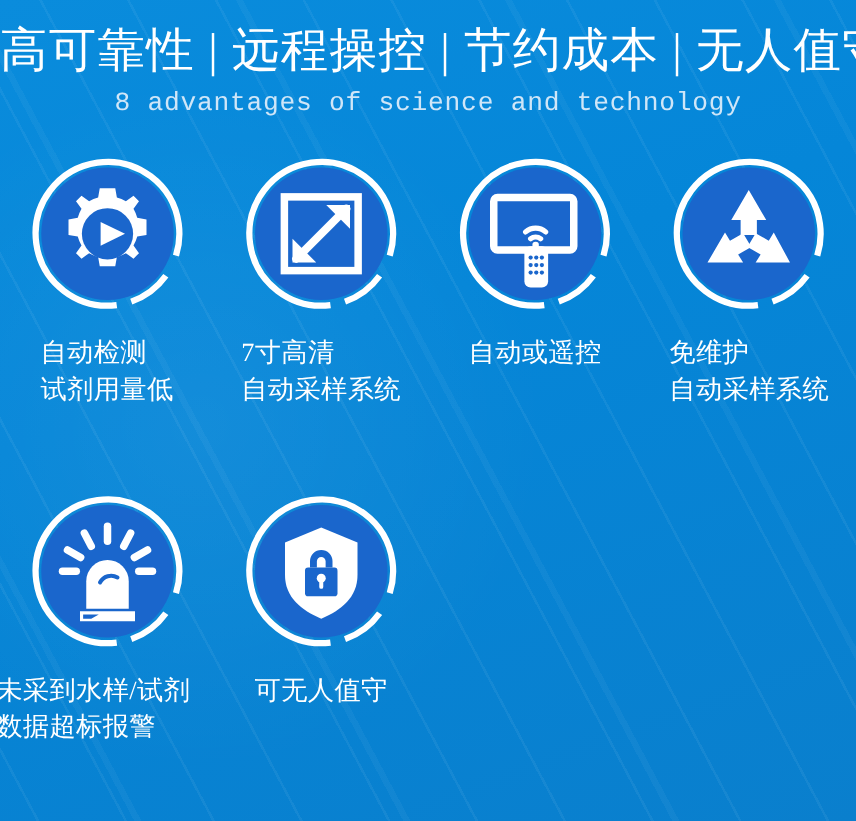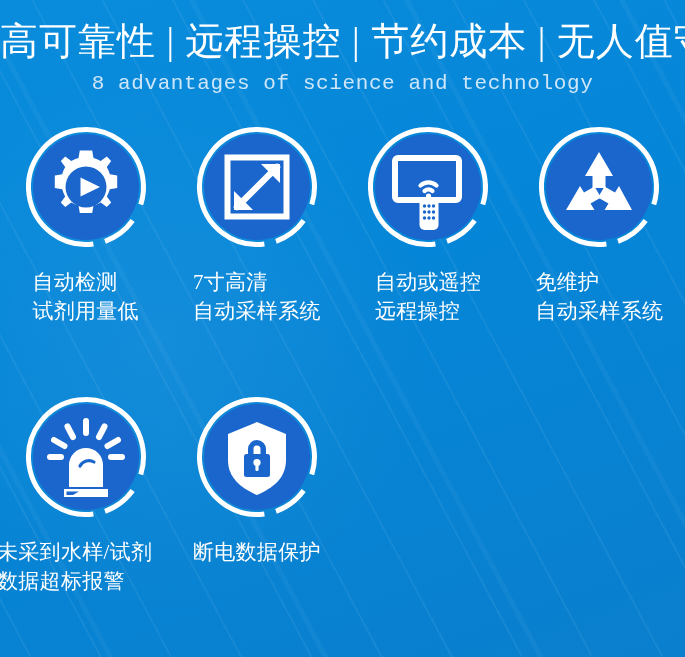--- a/index.html
+++ b/index.html
@@ -210,21 +210,20 @@
               <circle cx="64" cy="88" r="1.7"></circle>
               <circle cx="68.5" cy="88" r="1.7"></circle>
             <circle cx="59.5" cy="94" r="1.7"></circle>
               <circle cx="64" cy="94" r="1.7"></circle>
               <circle cx="68.5" cy="94" r="1.7"></circle>
           </g>
         </svg>
       </div>
       <div class="cell-label">
         <span class="l1">自动或遥控</span>
-        <span class="l2">远程操控</span>
       </div>
     </div>
 
 
     <div class="cell">
       <div class="icon-wrap">
         <svg width="126" height="126" viewBox="0 0 126 126">
           <circle cx="63" cy="63" r="53" fill="#1a66cc"></circle>
           <circle cx="63" cy="63" r="57.5" fill="none" stroke="#ffffff" stroke-width="5" stroke-dasharray="116 18 35 12 180" transform="rotate(-98 63 63)"></circle>
           <g fill="#ffffff">
@@ -279,19 +278,19 @@
           <circle cx="63" cy="63" r="57.5" fill="none" stroke="#ffffff" stroke-width="5" stroke-dasharray="116 18 35 12 180" transform="rotate(-98 63 63)"></circle>
           <path d="M63 28 L92 40 L92 66 C92 84 79 94 63 101 C47 94 34 84 34 66 L34 40 Z" fill="#ffffff"></path>
 
           <path d="M54 60 L54 55 a9 9 0 0 1 18 0 L72 60 L66.5 60 L66.5 55 a3.5 3.5 0 0 0 -7 0 L59.5 60 Z" fill="#1a66cc"></path>
           <rect x="50" y="60" width="26" height="23" rx="2.5" fill="#1a66cc"></rect>
           <circle cx="63" cy="68.5" r="3.6" fill="#ffffff"></circle>
           <rect x="61.4" y="69" width="3.2" height="8" rx="1.5" fill="#ffffff"></rect>
         </svg>
       </div>
       <div class="cell-label">
-        <span class="l1">断电数据保护</span>
+        <span class="l1">可无人值守</span>
       </div>
     </div>
 
 
   </div>
 </div>
 
 </body></html>

